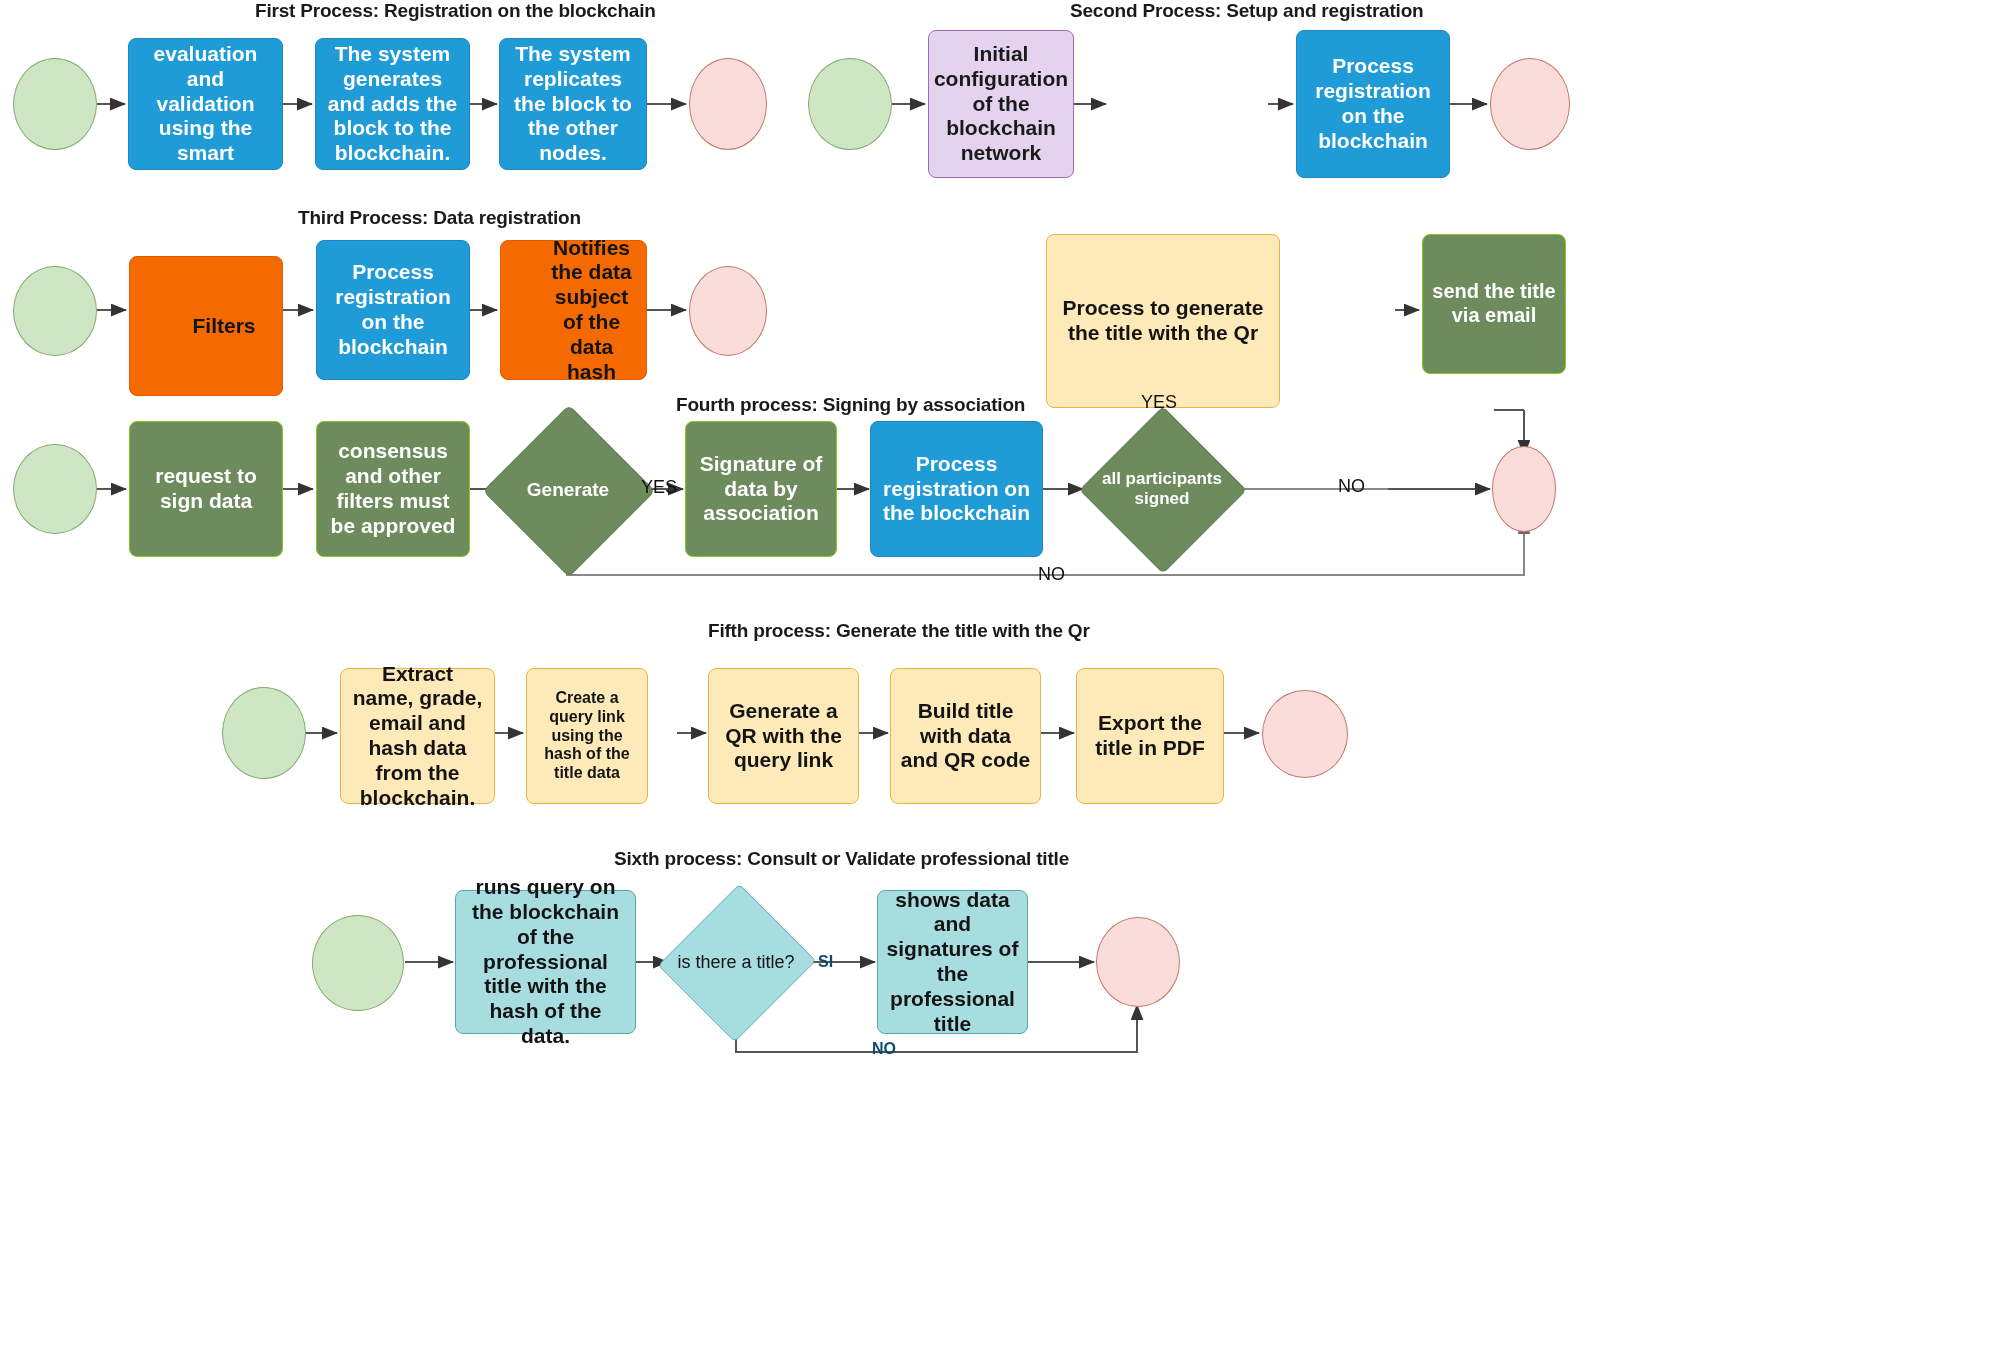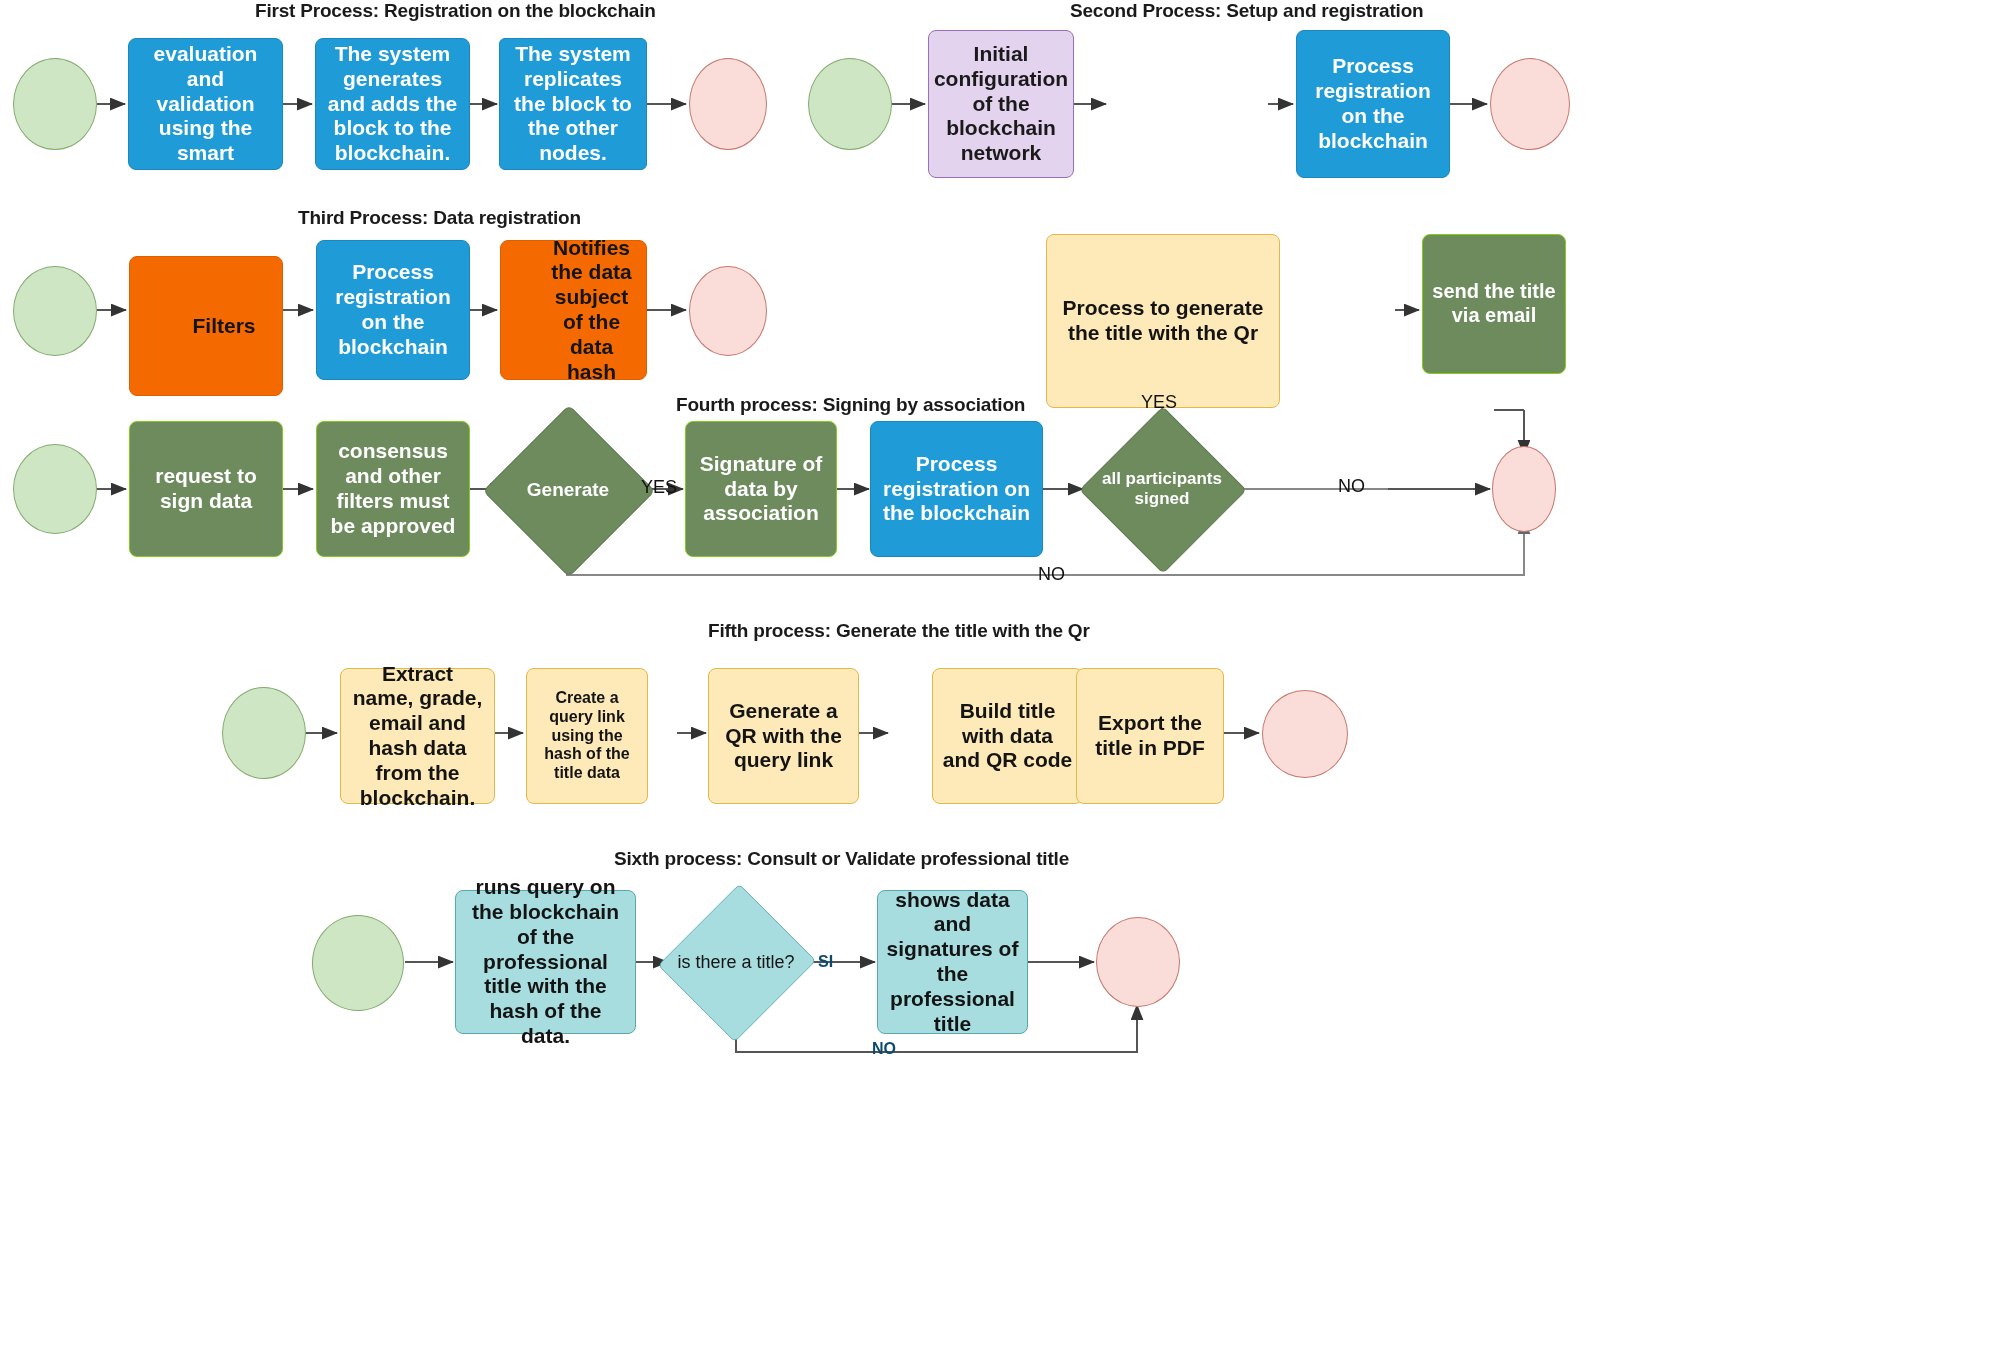--- a/index.html
+++ b/index.html
@@ -113,21 +113,21 @@
   <div class="ptitle" style="left:708px;top:620px;">Fifth process: Generate the title with the Qr</div>
   <div class="ptitle" style="left:614px;top:848px;">Sixth process: Consult or Validate professional title</div>
 
   <div class="node term start" style="left:13px;top:58px;width:84px;height:92px;"></div>
   <div class="node blue" style="left:128px;top:38px;width:155px;height:132px;font-size:21px;">
     <span>Data evaluation and validation using the smart contract</span>
     </div>
   <div class="node blue" style="left:315px;top:38px;width:155px;height:132px;font-size:21px;">
     <span>The system generates and adds the block to the blockchain.</span>
     </div>
-  <div class="node blue" style="left:499px;top:38px;width:148px;height:132px;font-size:21px;border-radius:6px;">
+  <div class="node blue" style="left:499px;top:38px;width:148px;height:132px;font-size:21px;">
     <span>The system replicates the block to the other nodes.</span>
     </div>
   <div class="node term end" style="left:689px;top:58px;width:78px;height:92px;"></div>
 
   <div class="node term start" style="left:808px;top:58px;width:84px;height:92px;"></div>
   <div class="node purple" style="left:928px;top:30px;width:146px;height:148px;font-size:21px;">
     <span>Initial configuration of the blockchain network</span>
     </div>
   <div class="node blue" style="left:1296px;top:30px;width:154px;height:148px;font-size:21px;">
     <span>Process registration on the blockchain</span>
@@ -188,21 +188,21 @@
   <div class="node term start" style="left:222px;top:687px;width:84px;height:92px;"></div>
   <div class="node yellow" style="left:340px;top:668px;width:155px;height:136px;font-size:21px;">
     <span>Extract name, grade, email and hash data from the blockchain.</span>
     </div>
   <div class="node yellow" style="left:526px;top:668px;width:122px;height:136px;font-size:16px;">
     <span>Create a query link using the hash of the title data</span>
     </div>
   <div class="node yellow" style="left:708px;top:668px;width:151px;height:136px;font-size:21px;">
     <span>Generate a QR with the query link</span>
     </div>
-  <div class="node yellow" style="left:932px;top:668px;width:151px;height:136px;font-size:21px;">
+  <div class="node yellow" style="left:890px;top:668px;width:151px;height:136px;font-size:21px;">
     <span>Build title with data and QR code</span>
     </div>
   <div class="node yellow" style="left:1076px;top:668px;width:148px;height:136px;font-size:21px;">
     <span>Export the title in PDF</span>
     </div>
   <div class="node term end" style="left:1262px;top:690px;width:86px;height:88px;"></div>
 
   <div class="node term start" style="left:312px;top:915px;width:92px;height:96px;"></div>
   <div class="node cyan" style="left:455px;top:890px;width:181px;height:144px;font-size:21px;">
     <span>runs query on the blockchain of the professional title with the hash of the data.</span>

